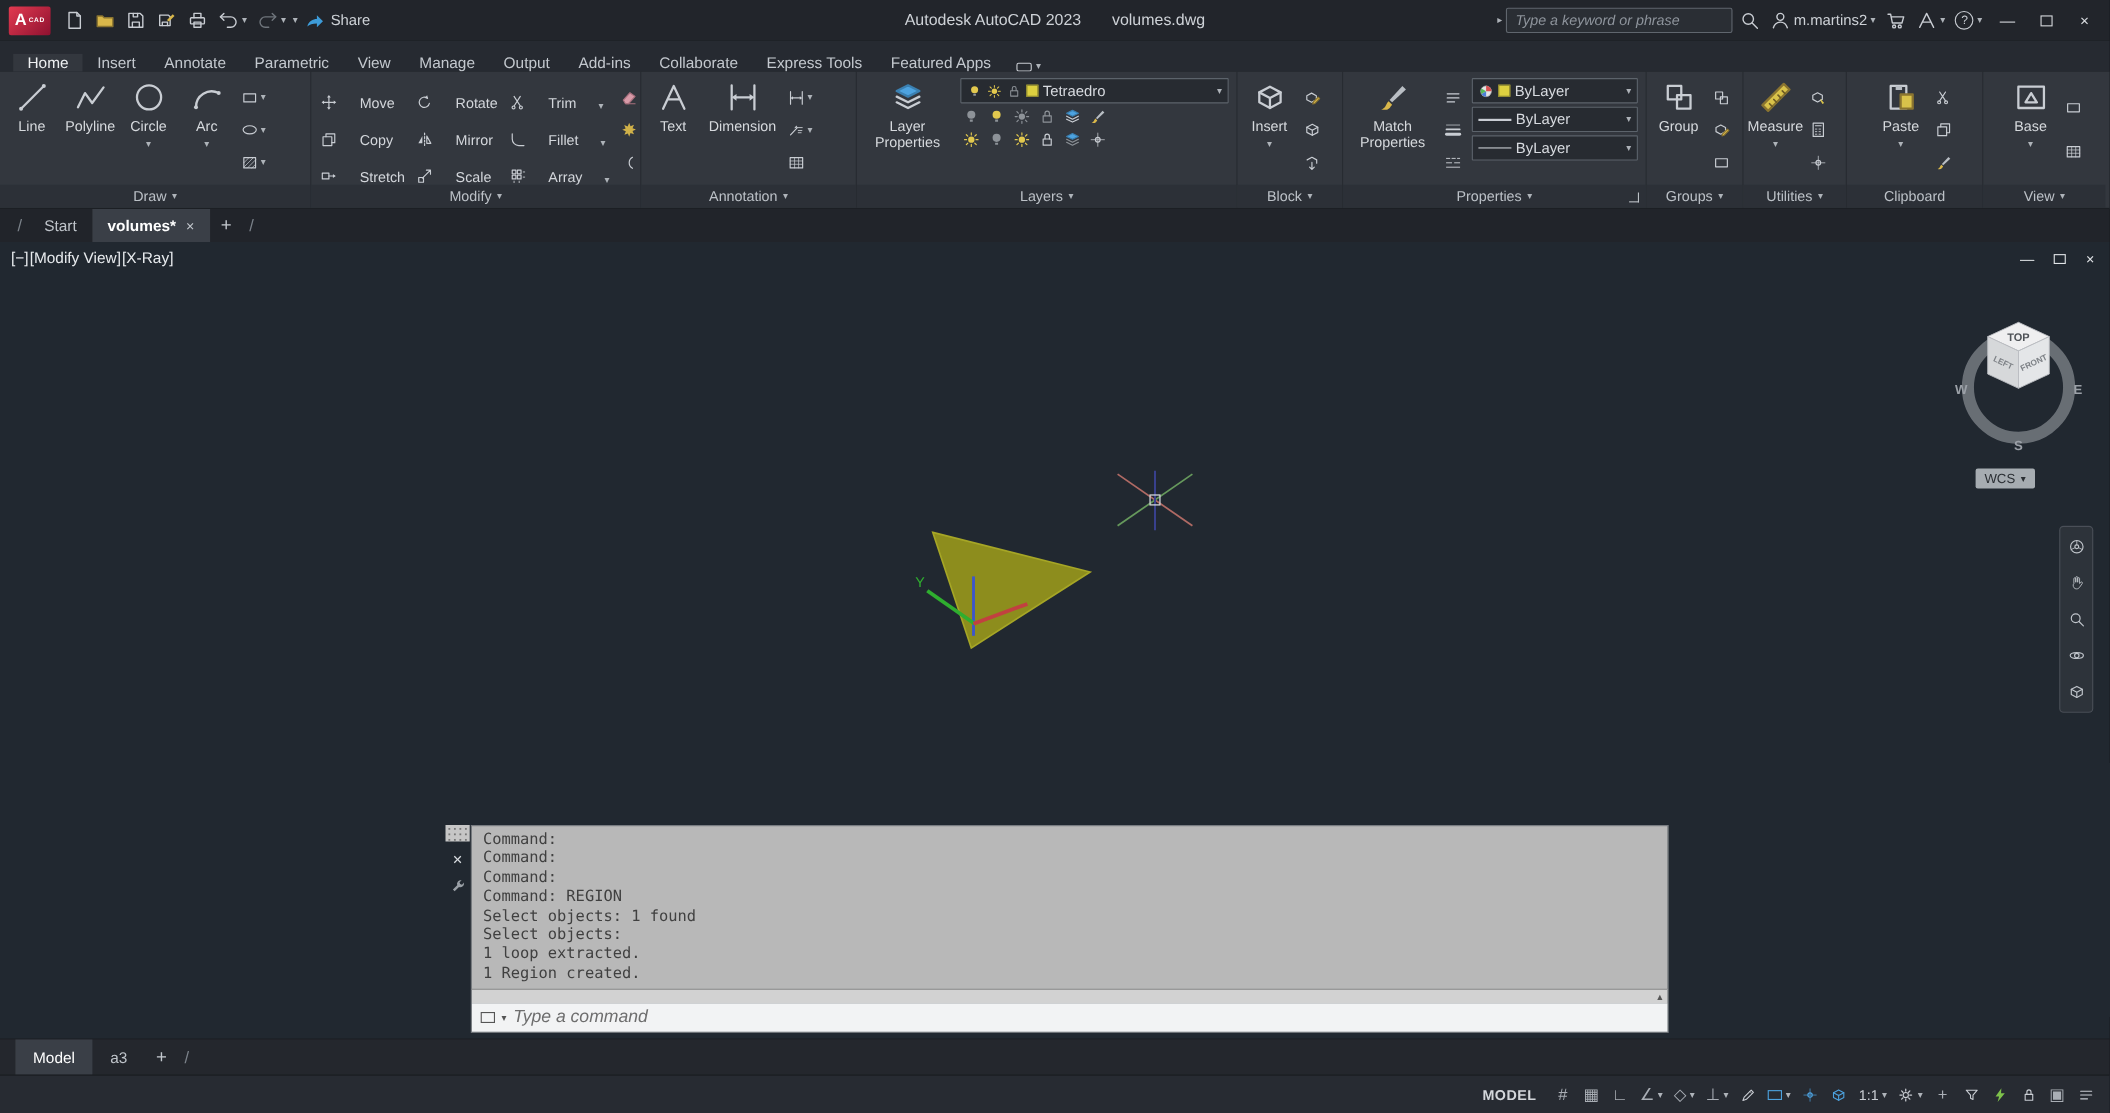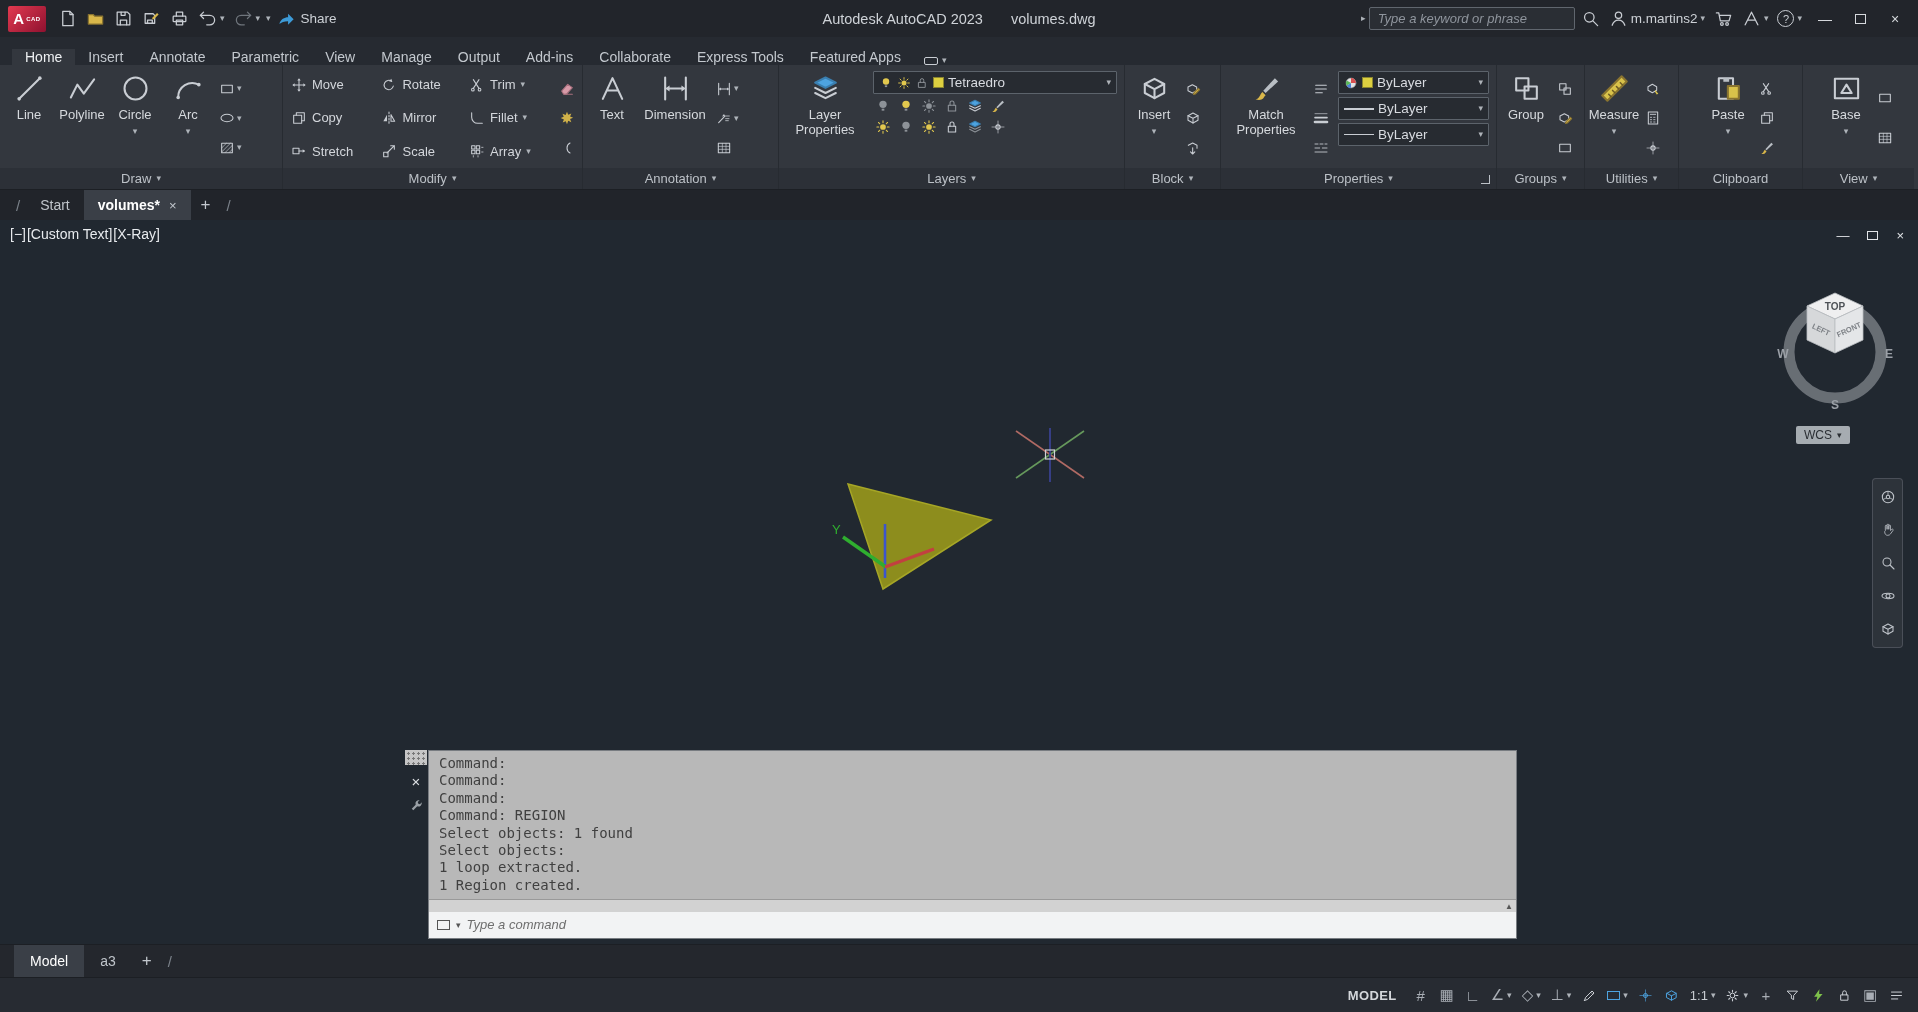--- a/index.html
+++ b/index.html
@@ -33,21 +33,21 @@
 .pill{width:14px;height:8px;border:1.4px solid #c9cdd3;border-radius:2px;display:inline-block}
 
 .ribbon{height:125px;background:#33373e;display:flex;flex:none;border-bottom:1px solid #1c1f24}
 .panel{height:100%;display:flex;flex-direction:column;border-right:1px solid #272b31;flex:none}
 .pc{flex:1;display:flex;padding:3px 3px 0;gap:1px;overflow:hidden}
 .plabel{height:21px;flex:none;display:flex;align-items:center;justify-content:center;gap:5px;font-size:13px;color:#bcc1c7;background:#2c3037;position:relative}
 .bigbtn{display:flex;flex-direction:column;align-items:center;justify-content:flex-start;padding-top:5px;gap:4px;min-width:52px;font-size:13px;color:#d6d9dd;text-align:center;line-height:1.15}
 .bl.two{max-width:80px}
 .minicol{display:flex;flex-direction:column;justify-content:space-evenly;align-items:flex-start;padding:0 2px}
 .minibtn{display:flex;align-items:center;gap:2px;padding:1px 2px}
-.smbtn{display:flex;align-items:center;gap:5px;font-size:13px;color:#d3d6db;padding:0 5px}
+.smbtn{display:flex;align-items:flex-end;gap:20px;font-size:13px;color:#d3d6db;padding:0 5px}
 .modgrid{display:grid;grid-template-rows:repeat(3,1fr);grid-auto-flow:column}
 .field{height:23px;background:#272b31;border:1px solid #5c636b;border-radius:1px;display:flex;align-items:center;gap:4px;padding:0 5px;font-size:13.5px;color:#d8dbe0}
 .fieldtext{flex:1;white-space:nowrap;overflow:hidden;text-align:left}
 .swatch{width:11px;height:11px;background:#ddd040;border:1px solid #8a8530;flex:none}
 .linesample{width:30px;border-top:2.6px solid #c9cdd3;flex:none}
 .linesample.thin{border-top-width:1.4px}
 .layercol{flex:1;display:flex;flex-direction:column;gap:3px;padding:3px 4px 2px}
 .lrow{display:flex;gap:3px}
 .fieldcol{flex:1;display:flex;flex-direction:column;gap:3px;padding:3px 4px 2px}
 .launcher{position:absolute;right:6px;bottom:5px;width:9px;height:9px;border-right:1.5px solid #bcc1c7;border-bottom:1.5px solid #bcc1c7}
@@ -78,21 +78,21 @@
 .cmdgutter{width:24px;display:flex;flex-direction:column;align-items:center;gap:9px}
 .cmdhandle{width:22px;height:15px;background:#c6c6c6;background-image:radial-gradient(#777 1px,transparent 1.2px);background-size:5px 5px;background-position:1px 1px}
 .cmdclose{color:#dde0e4;font-size:15px;line-height:1}
 .cmdmain{flex:1;display:flex;flex-direction:column;border:1px solid #787c81}
 .cmdhist{flex:1;background:#b8b8b8;padding:4px 10px;font-family:"DejaVu Sans Mono",monospace;font-size:14px;color:#404040;line-height:17.4px}
 .cmdscroll{height:13px;background:#d2d2d2;border-top:1px solid #999;display:flex;justify-content:flex-end;align-items:center;padding-right:3px}
 .cmdscroll b{font-size:8px;color:#555;font-weight:normal}
 .cmdinput{height:26px;background:#f2f3f4;display:flex;align-items:center;gap:6px;padding:0 8px}
 .cmdbox{width:13px;height:10px;border:1.5px solid #555;display:inline-block}
 .cmdinput .c{color:#555}
-.cmdinput input{flex:1;border:none;outline:none;background:transparent;font-family:Liberation Mono, monospace;font-size:13px;color:#222}
+.cmdinput input{flex:1;border:none;outline:none;background:transparent;font-family:Liberation Mono, monospace;font-size:16px;color:#222}
 .cmdinput input::placeholder{font-style:italic;color:#6e6e6e;font-family:"Liberation Sans",sans-serif}
 
 .layoutrow{height:33px;background:#24272d;display:flex;align-items:stretch;padding-left:14px;font-size:14px;flex:none;border-top:1px solid #1c1f24}
 .ltab{display:flex;align-items:center;padding:0 16px;color:#bfc4ca}
 .ltab.active{background:#3a3f47;color:#fff}
 .statusrow{height:35px;background:#272b32;display:flex;align-items:center;justify-content:flex-end;padding-right:10px;gap:2px;flex:none;border-top:1px solid #1c1f24}
 .sb{height:26px;min-width:24px;display:flex;align-items:center;justify-content:center;gap:3px;padding:0 4px;color:#a9aeb5;font-size:15px;border-radius:2px}
 .sb .mi{width:15px;height:15px}
 .sb.blue{color:#4da3e0}.sb.blue svg.s{color:#4da3e0}
 .sb-label{font-size:13px;font-weight:bold;letter-spacing:.4px;color:#d4d7db;margin-right:10px}
@@ -989,21 +989,21 @@
       <g>
         <line x1="1016" y1="211" x2="1084" y2="258" stroke="#b06a64" stroke-width="1.6"></line>
         <line x1="1016" y1="258" x2="1084" y2="211" stroke="#66995c" stroke-width="1.6"></line>
         <line x1="1050" y1="208" x2="1050" y2="262" stroke="#39418f" stroke-width="1.8"></line>
         <rect x="1045.5" y="230" width="9" height="9" fill="none" stroke="#cfd2d6" stroke-width="1.2"></rect>
       </g>
     </svg>
 
     <div class="vplabel">
       <span>[−]</span>
-      <span>[Custom Text]</span>
+      <span>[Modify View]</span>
       <span>[X-Ray]</span>
     </div>
 
     <div class="vpbtns">
       <span>—</span>
       <span class="maxbox2"></span>
       <span>×</span>
     </div>
 
     <svg class="viewcube" width="150" height="150" viewBox="0 0 150 150">

